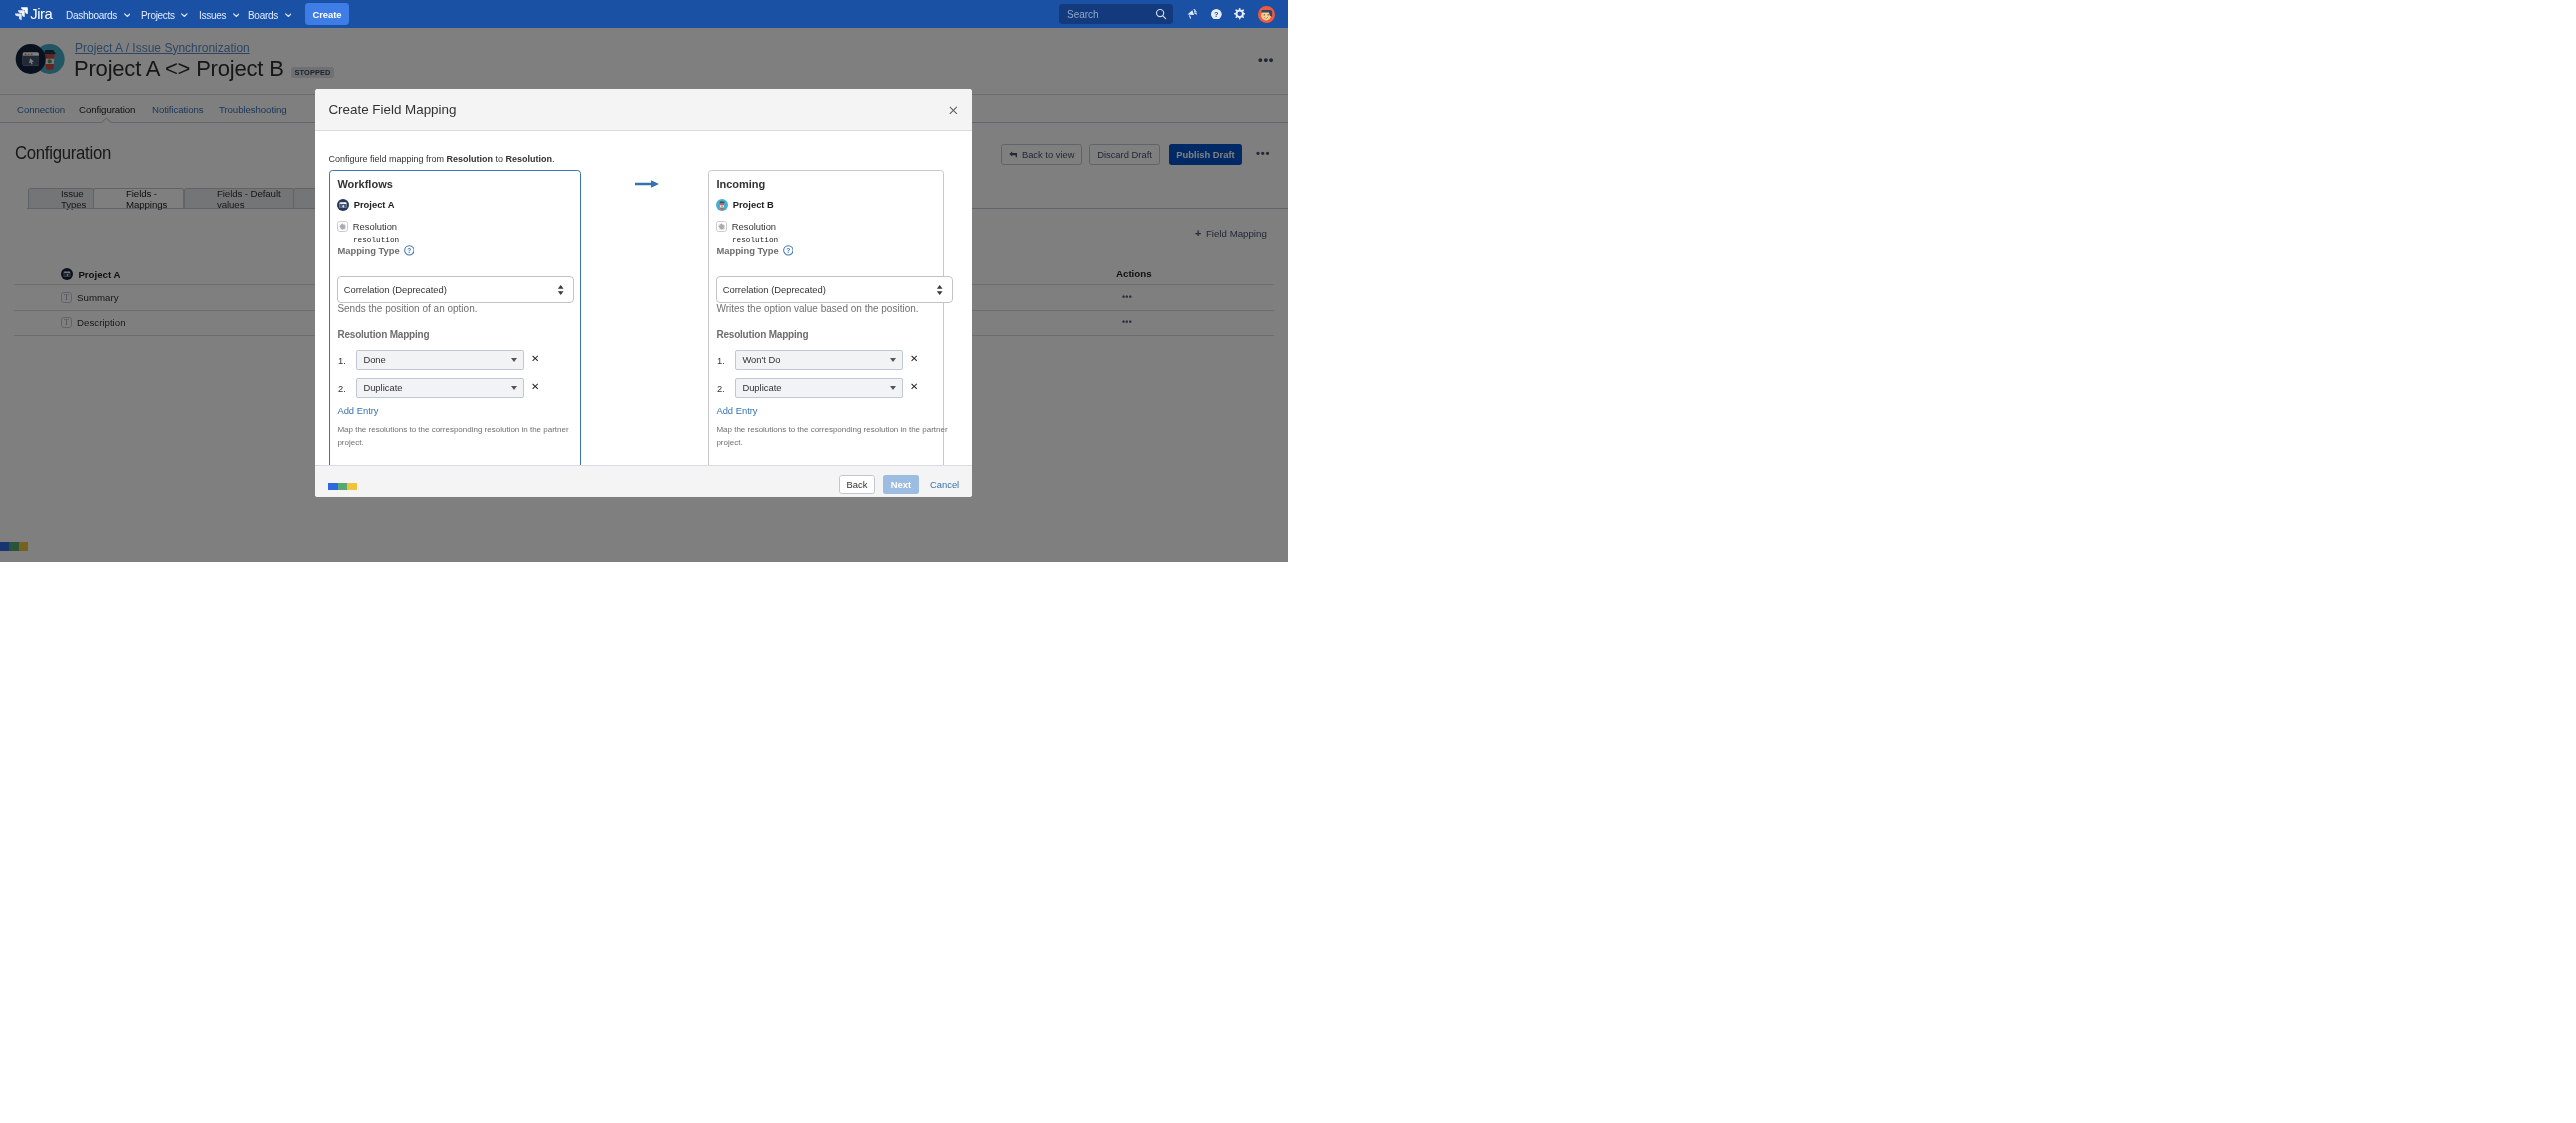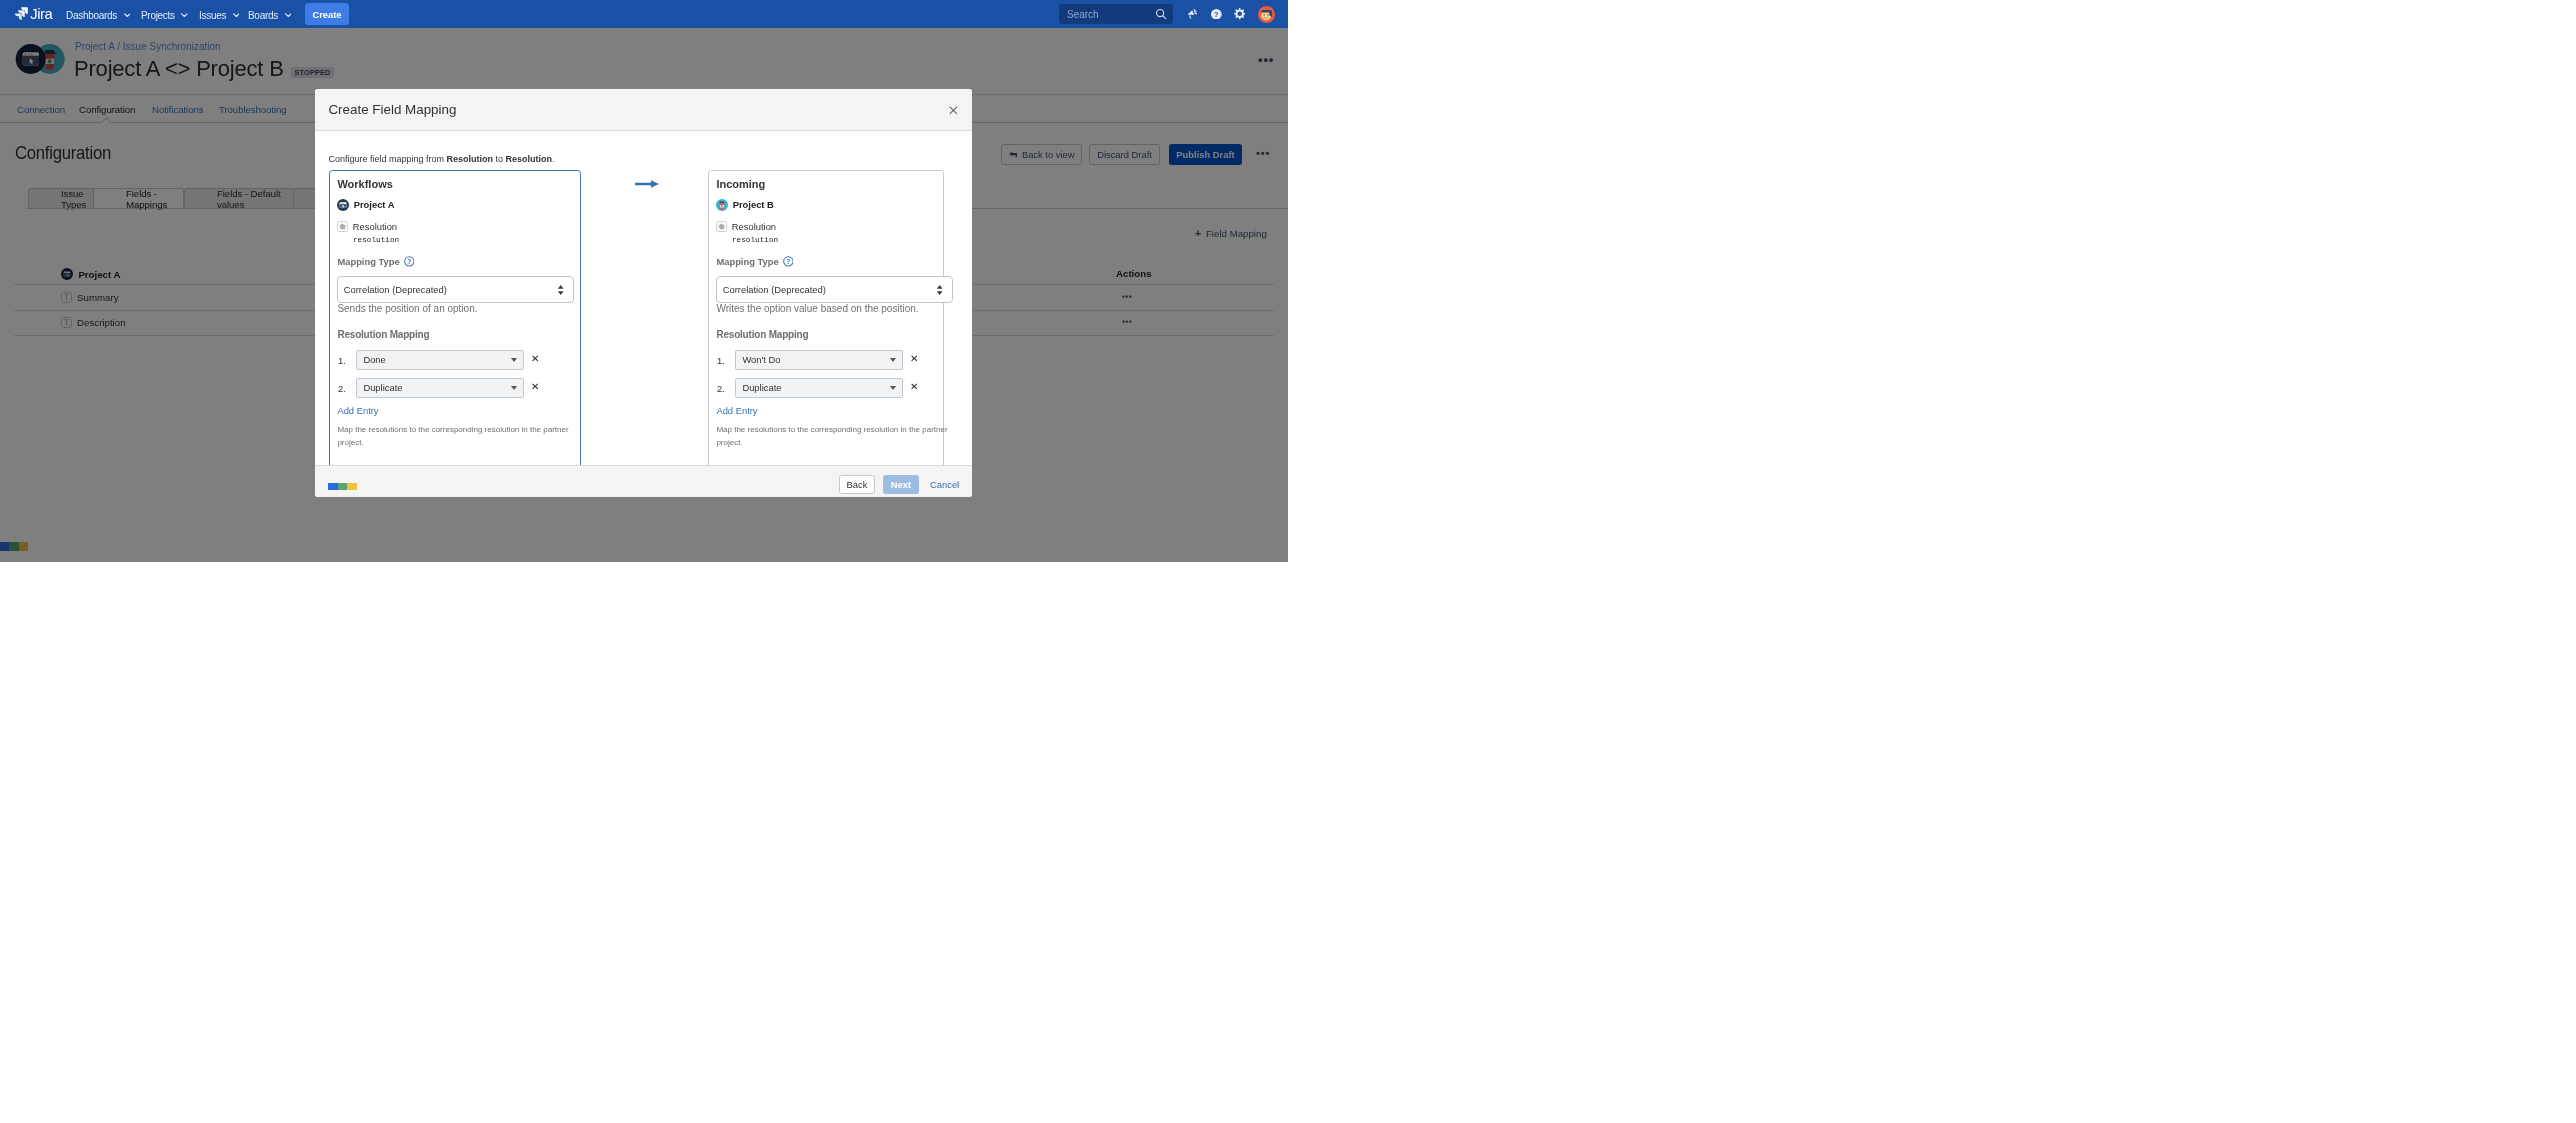--- a/index.html
+++ b/index.html
@@ -16,21 +16,21 @@
 #createbtn { position:absolute; left:305px; top:3.4px; width:44px; height:21.5px; background:#3e7de6; border-radius:3.4px; color:#fff; font-size:9.4px; font-weight:600; display:flex; align-items:center; justify-content:center; }
 #searchbox { position:absolute; left:1059px; top:4px; width:114px; height:20px; background:#123a7c; border-radius:3.4px; color:#93a7cc; font-size:10px; display:flex; align-items:center; padding-left:8px; }
 #searchbox svg { position:absolute; right:6px; top:4px; }
 .navicon { position:absolute; top:0; height:28px; display:flex; align-items:center; }
 
 
 #page { position:absolute; left:0; top:28px; width:1288px; height:534px; background:#fff; }
 
 
 #bigavatars { position:absolute; left:14.8px; top:14.8px; width:54px; height:32px; }
-#crumb { position:absolute; left:75px; top:12.8px; font-size:10px; color:#5e8cc6; }
+#crumb { position:absolute; left:75px; top:12.8px; font-size:12px; color:#5e8cc6;text-decoration:underline; }
 #title { position:absolute; left:74px; top:27.5px; font-size:22px; font-weight:500; color:#2e2e2e; letter-spacing:-0.2px; white-space:nowrap; }
 #lozenge { position:absolute; left:291px; top:39px; width:43px; height:10.7px; background:#dfe1e6; border-radius:2.3px; color:#3c4858; font-size:7.4px; font-weight:700; display:flex; align-items:center; justify-content:center; letter-spacing:0.1px; }
 #pagedots { position:absolute; left:1258px; top:24px; color:#42526e; font-size:13.4px; font-weight:700; letter-spacing:0.7px; }
 
 
 #ptabs { position:absolute; left:0; top:66px; width:1288px; height:29px; border-top:0.7px solid #d8dade; border-bottom:0.7px solid #c8cbd0; }
 .ptab { position:absolute; top:0; height:28px; display:flex; align-items:center; font-size:9.7px; letter-spacing:-0.1px; color:#3b73af; }
 .ptab.active { color:#1f1f1f; }
 #notchwrap { position:absolute; left:99px; top:89px; width:16px; height:6px; overflow:hidden; z-index:3; }
 #notch { position:absolute; left:3.4px; top:2px; width:8.7px; height:8.7px; background:#fff; border:0.7px solid #c8cbd0; transform:rotate(45deg); }
@@ -76,21 +76,21 @@
 .card { position:absolute; top:81px; height:309px; background:#fff; border-radius:3.4px; }
 #card-out { left:14px; width:252px; border:0.7px solid #3b73af; }
 #card-in { left:393px; width:236px; border:0.7px solid #c5c8cc; }
 .card h2 { position:absolute; left:7.4px; top:6.7px; font-size:11px; font-weight:700; color:#333; }
 .prow { position:absolute; left:6.7px; top:27.5px; height:12.8px; display:flex; align-items:center; }
 .prow .pname { font-size:9.4px; font-weight:700; color:#222; margin-left:5px; }
 .rrow { position:absolute; left:6.7px; top:50px; height:11.4px; display:flex; align-items:center; }
 .rrow .ricon { width:11.4px; height:11.4px; border:0.7px solid #ccc; border-radius:2.7px; display:flex; align-items:center; justify-content:center; }
 .rrow .rname { font-size:9.4px; color:#333; margin-left:4.7px; }
 .coderow { position:absolute; left:23px; top:65px; font-family:"Liberation Mono",monospace; font-size:7.7px; color:#222; }
-.mtlabel { position:absolute; left:7.4px; top:85px; font-size:9.4px; font-weight:700; color:#6e6e6e; display:flex; align-items:flex-start; }
+.mtlabel { position:absolute; left:7.4px; top:74px; font-size:9.4px; font-weight:700; color:#6e6e6e; display:flex; align-items:flex-start; }
 .mtlabel svg { margin-left:4px; }
 .bigselect { position:absolute; left:6.7px; top:105px; width:237px; height:27px; border:0.7px solid #bfc4ca; border-radius:4px; background:#fff; font-size:9.4px; color:#333; display:flex; align-items:center; padding-left:6px; }
 .seldesc { position:absolute; left:7.4px; top:132px; font-size:10px; color:#707070; }
 .rmhead { position:absolute; left:7.4px; top:158px; font-size:10px; letter-spacing:-0.2px; font-weight:700; color:#6e6e6e; }
 .entry { position:absolute; height:19.5px; }
 .entry .num { position:absolute; left:8px; top:4.7px; font-size:9.4px; color:#333; }
 .entry .esel { position:absolute; left:26px; top:0; width:168px; height:19.5px; background:#f2f3f4; border:0.7px solid #c1c7d0; border-radius:2px; font-size:9.4px; color:#333; display:flex; align-items:center; padding-left:6.4px; }
 .entry .caret { position:absolute; left:181px; top:8px; width:0; height:0; border-left:3.7px solid transparent; border-right:3.7px solid transparent; border-top:4px solid #555; }
 .entry .ex { position:absolute; left:201px; top:2.7px; font-size:10px; color:#222; }
 .addentry { position:absolute; left:7.4px; top:234px; font-size:9.4px; color:#3572b0; }

